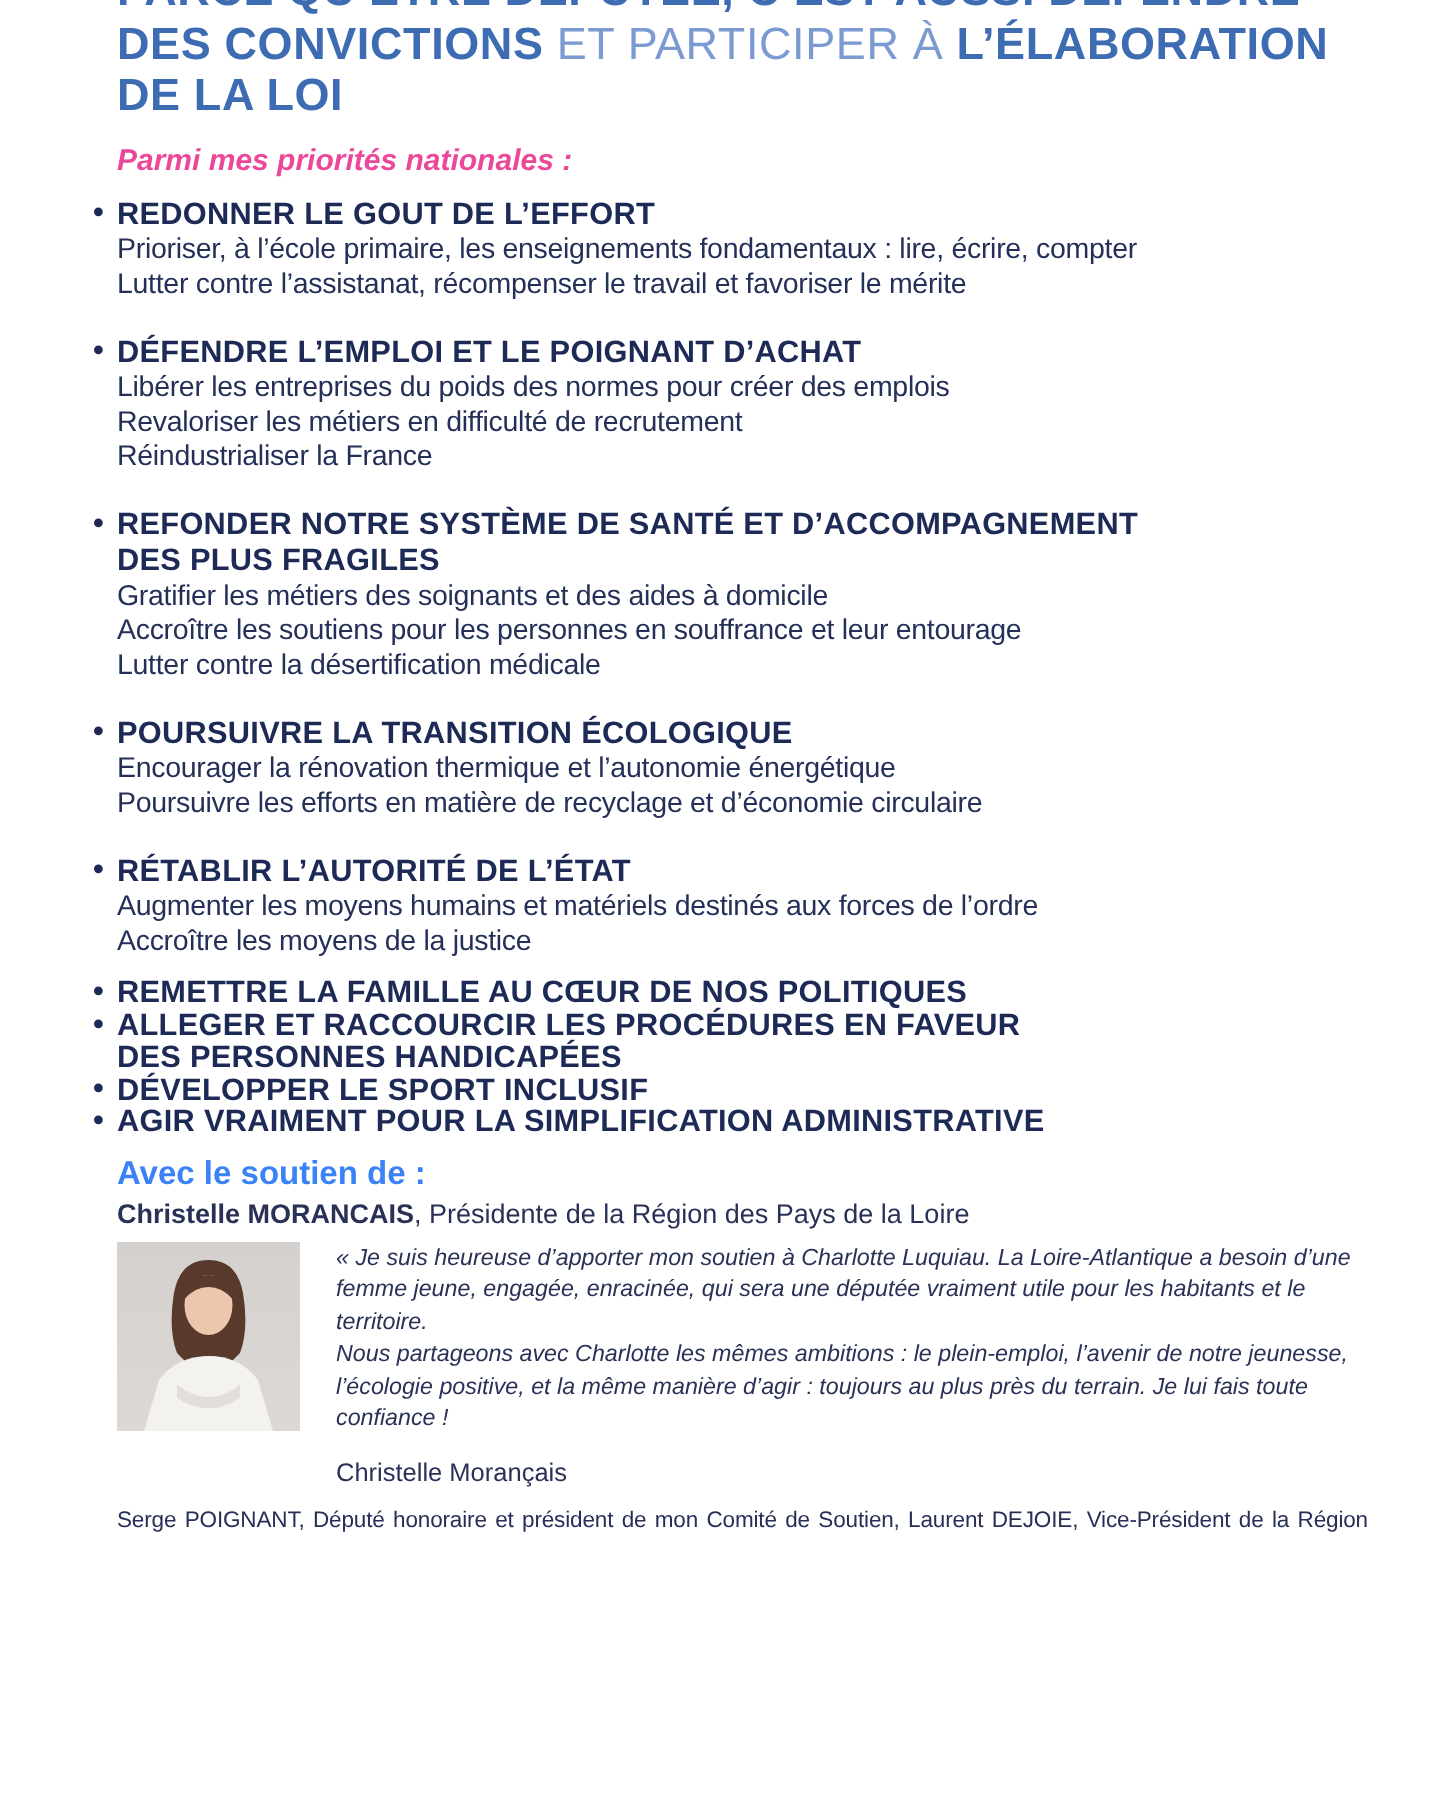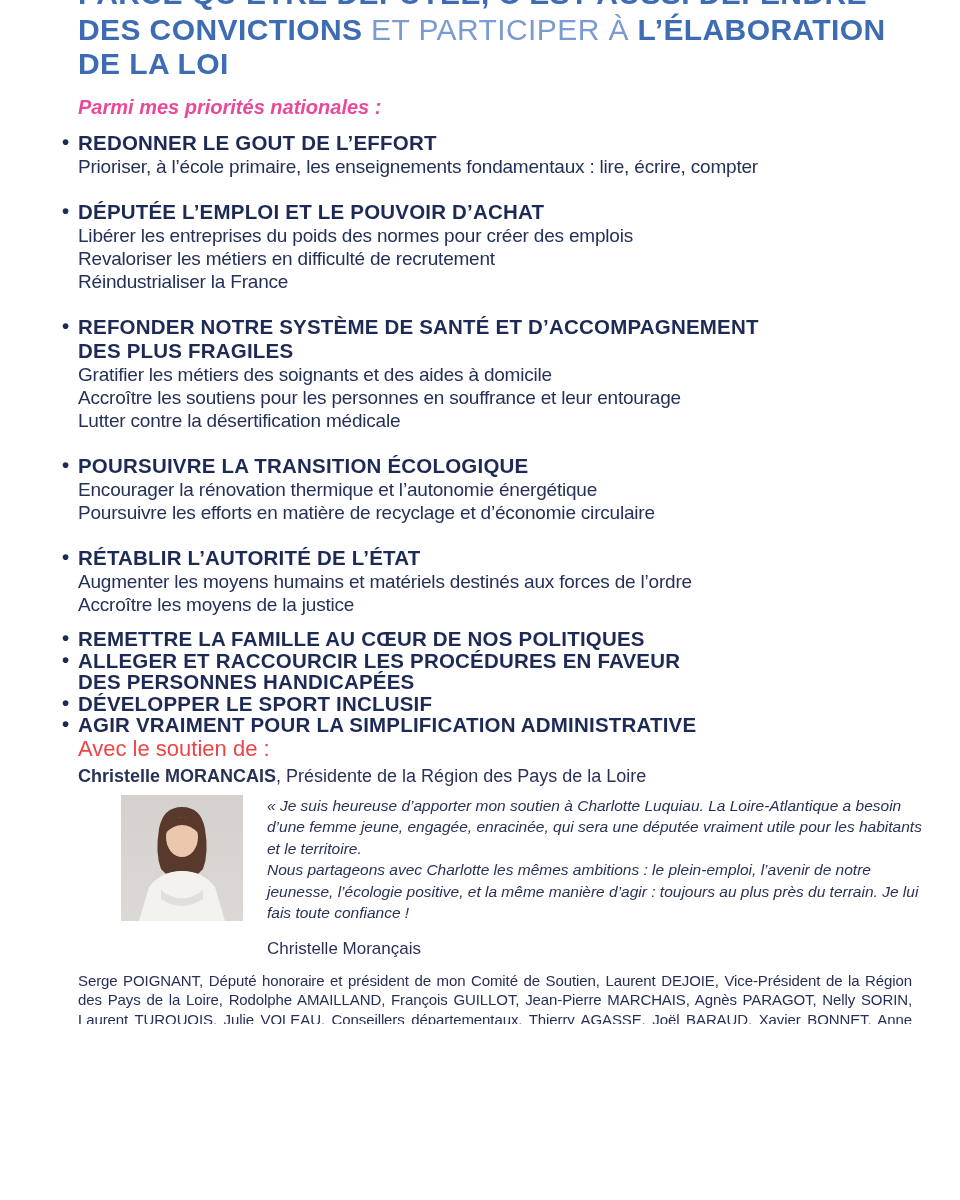--- a/index.html
+++ b/index.html
@@ -36,24 +36,24 @@
     line-height: 24px; letter-spacing: 0.2px; position: relative;
   }
   .bullet { position: absolute; left: -16px; top: -1px; color: #1e2a56; }
   .prio-line {
     font-size: 19px; line-height: 23px; color: #253058; letter-spacing: -0.2px;
   }
   .extras { margin-top: 12px; }
   .extras .prio-title { line-height: 21.5px; }
 
   
-  .support-heading { color: #ef4444; font-size: 22px; font-weight: normal; }
+  .support-heading { margin-top: 10px; color: #3b82f6; font-size: 22px; font-weight: bold; }
   .support-name { margin-top: 4px; font-size: 18px; color: #2a3157; }
   .support-name .bold { font-weight: bold; }
-  .support-row { margin-top: 8px; display: flex; margin-left: 43px; }
+  .support-row { margin-top: 8px; display: flex; }
   .photo { width: 122px; height: 126px; flex: 0 0 auto; }
   .quote-col { margin-left: 24px; width: 726px; }
   .quote p { font-style: italic; font-size: 15.5px; line-height: 21.5px; color: #2a3157; }
   .signature { margin-top: 15px; font-weight: normal; font-size: 17px; color: #2a3157; }
 
   .committee {
     margin-top: 12px; width: 834px; font-size: 15px; line-height: 19.5px;
     text-align: justify; color: #272f58; letter-spacing: -0.1px;
   }
 
@@ -101,24 +101,25 @@
       </div>
       <div class="hl-line"><span>DES CONVICTIONS</span><span class="hl-light"> ET PARTICIPER À </span><span>L’ÉLABORATION</span></div>
       <div class="hl-line">DE LA LOI</div>
     </div>
 
     <div class="intro">Parmi mes priorités nationales :</div>
 
     <div class="prio first">
       <div class="prio-title"><span class="bullet">•</span><span>REDONNER LE GOUT DE L’EFFORT</span></div>
       <div class="prio-line">Prioriser, à l’école primaire, les enseignements fondamentaux : lire, écrire, compter</div>
-    </div>
-
-    <div class="prio">
-      <div class="prio-title"><span class="bullet">•</span><span>DÉPUTÉE L’EMPLOI ET LE POUVOIR D’ACHAT</span></div>
+      <div class="prio-line">Lutter contre l’assistanat, récompenser le travail et favoriser le mérite</div>
+    </div>
+
+    <div class="prio">
+      <div class="prio-title"><span class="bullet">•</span><span>DÉFENDRE L’EMPLOI ET LE POIGNANT D’ACHAT</span></div>
       <div class="prio-line">Libérer les entreprises du poids des normes pour créer des emplois</div>
       <div class="prio-line">Revaloriser les métiers en difficulté de recrutement</div>
       <div class="prio-line">Réindustrialiser la France</div>
     </div>
 
     <div class="prio">
       <div class="prio-title"><span class="bullet">•</span><span>REFONDER NOTRE SYSTÈME DE SANTÉ ET D’ACCOMPAGNEMENT</span></div>
       <div class="prio-title">DES PLUS FRAGILES</div>
       <div class="prio-line">Gratifier les métiers des soignants et des aides à domicile</div>
       <div class="prio-line">Accroître les soutiens pour les personnes en souffrance et leur entourage</div>

